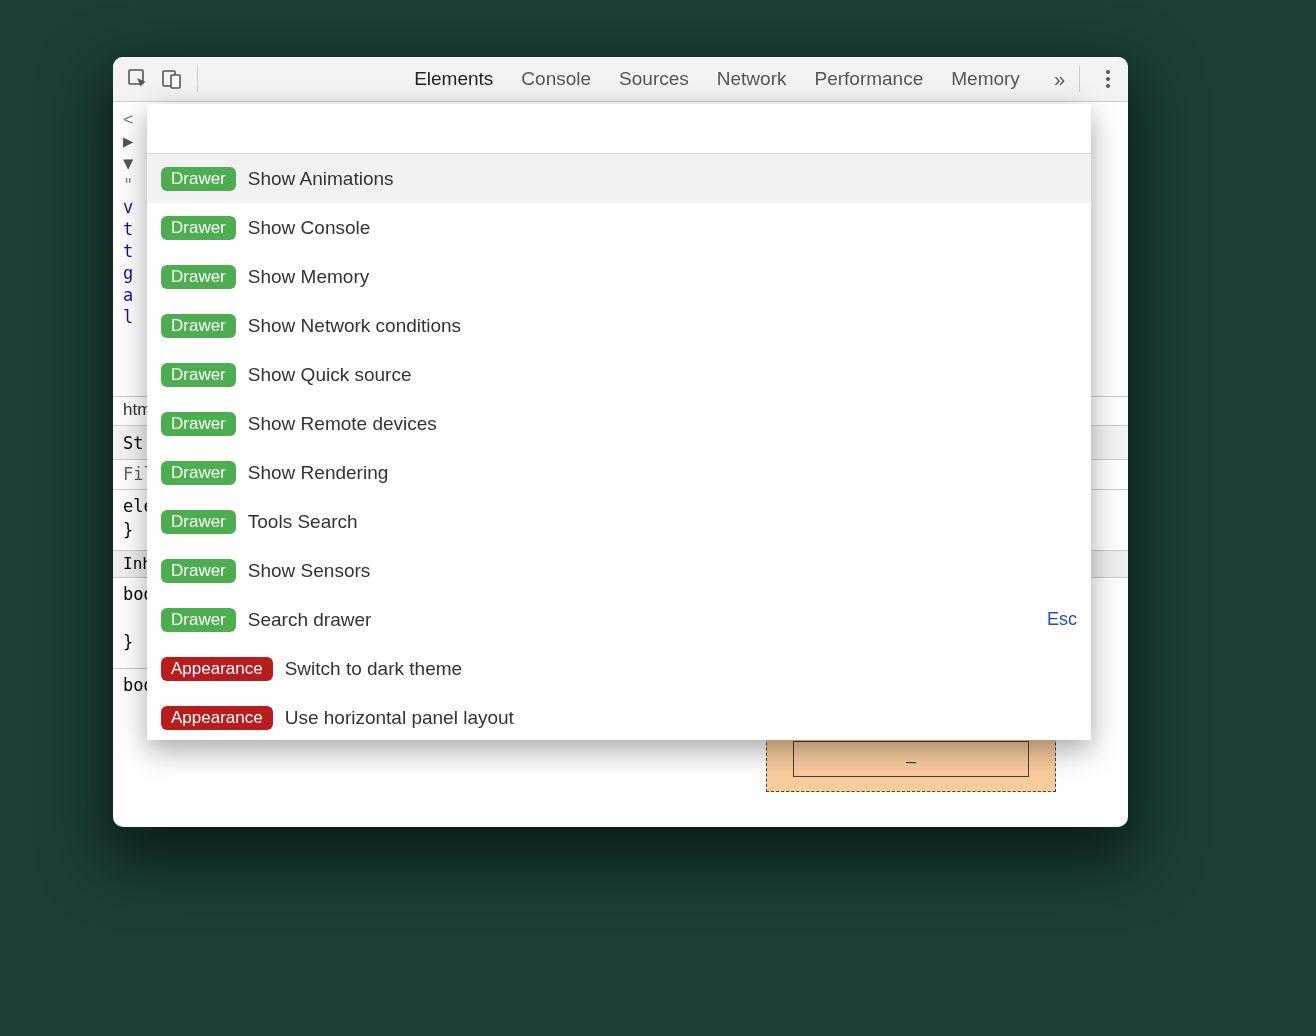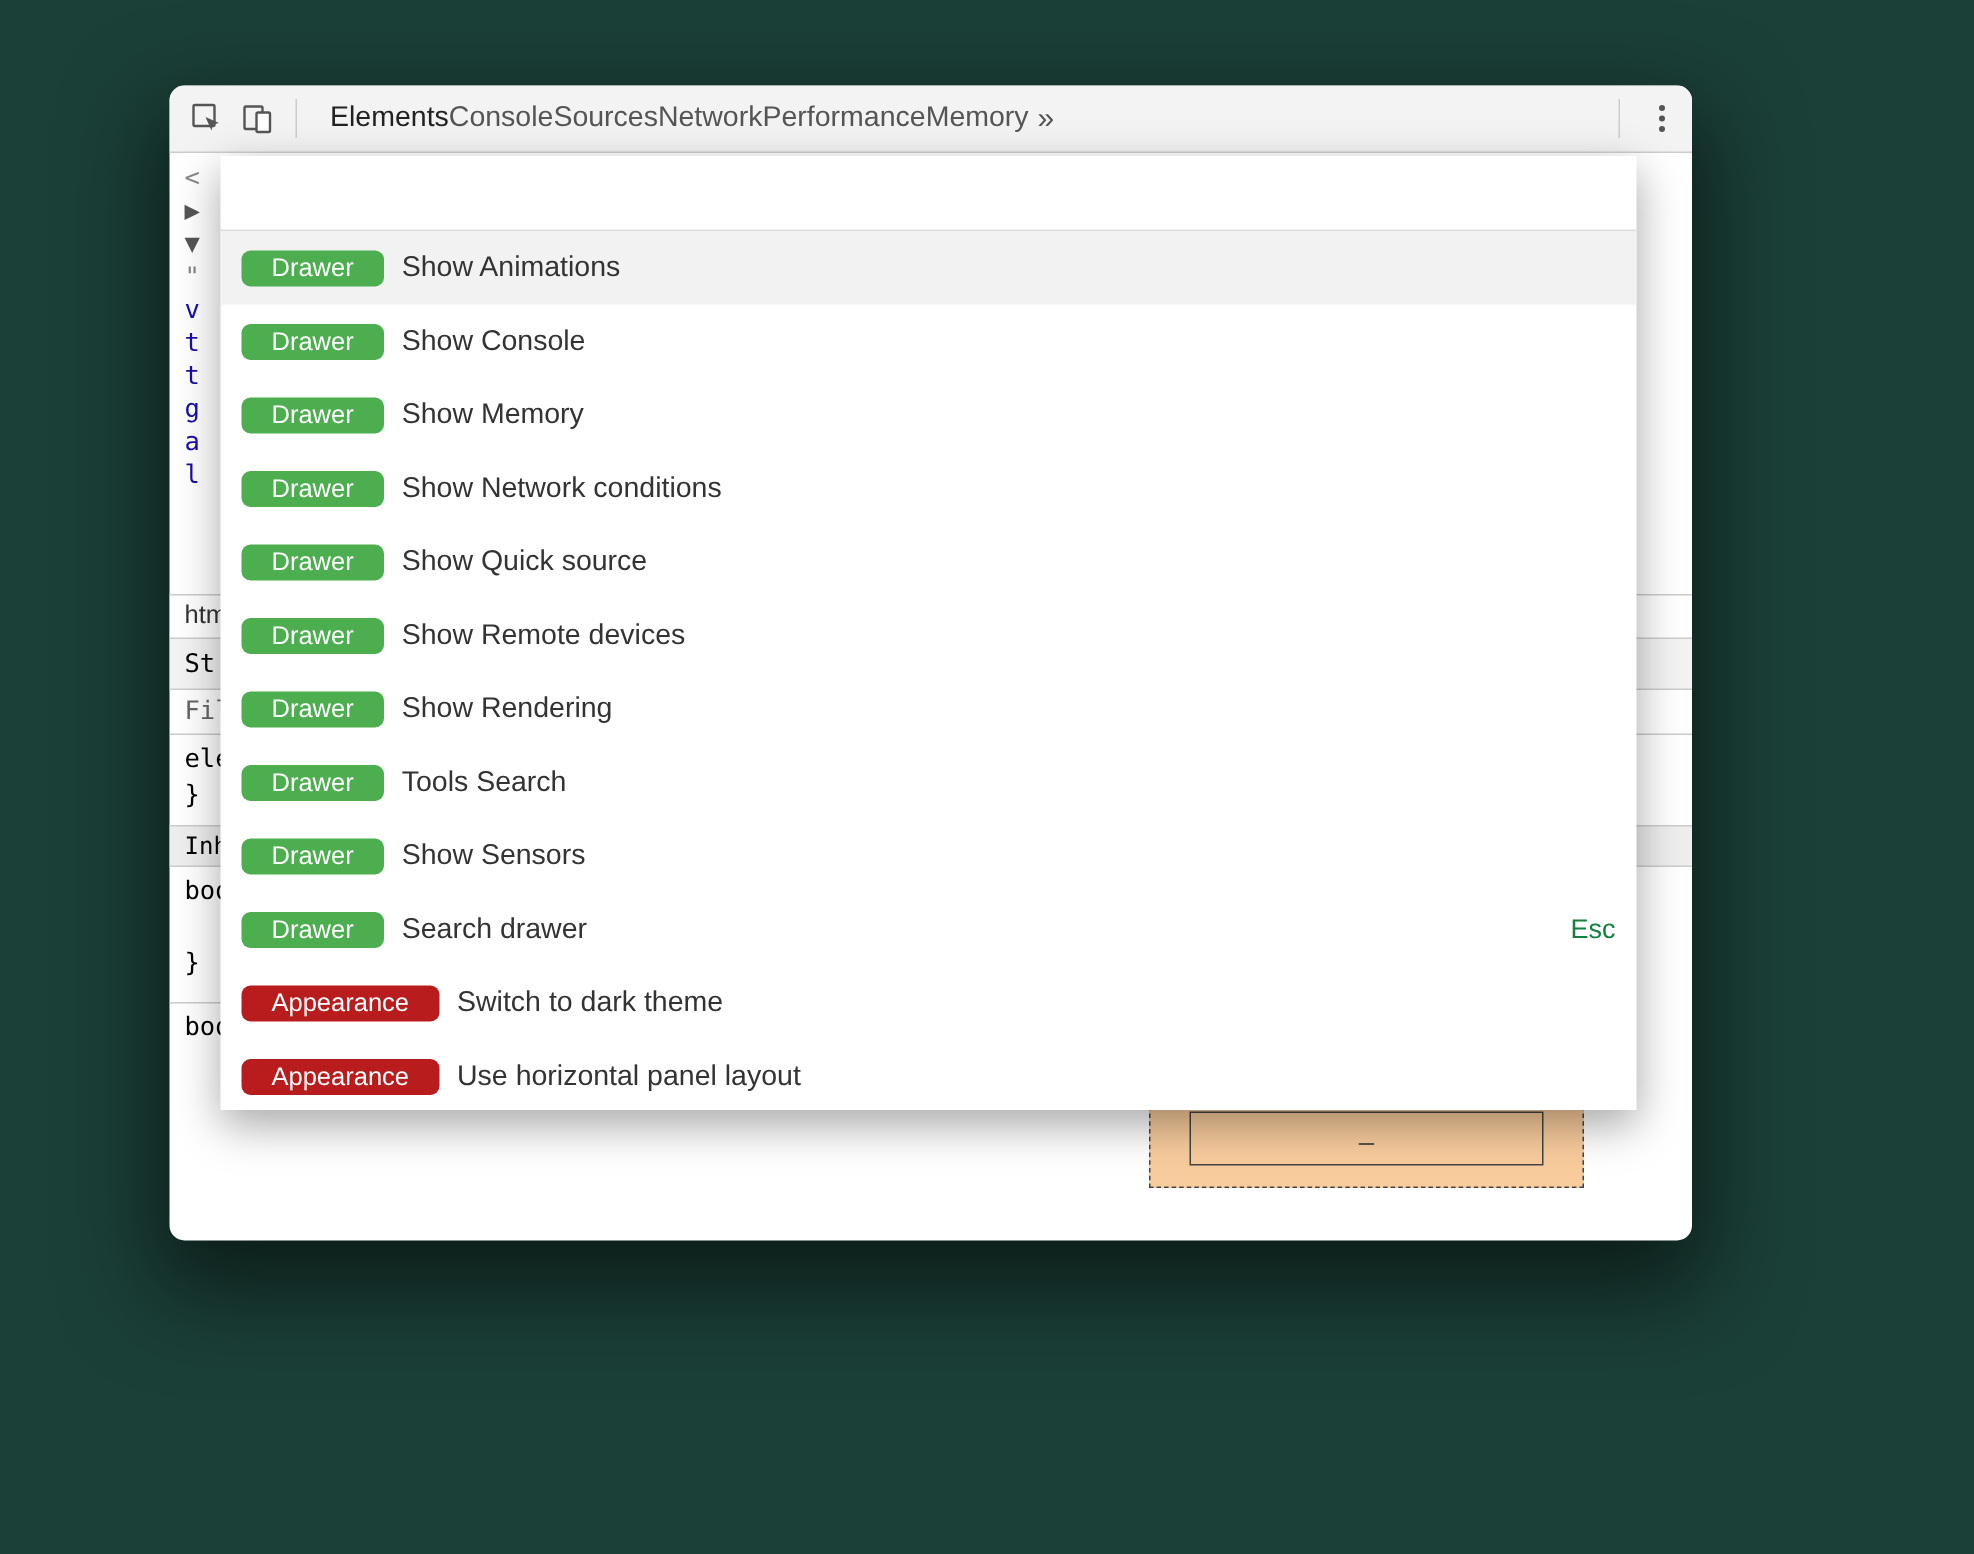--- a/index.html
+++ b/index.html
@@ -52,21 +52,21 @@
     background: #f3f3f3;
   }
   .tb-iconbtn {
     width: 34px; height: 34px;
     display: flex; align-items: center; justify-content: center;
     cursor: pointer;
   }
   .tb-sep {
     width: 1px; height: 26px; background: #ccc; margin: 0 8px;
   }
-  .tabs { display: flex; padding-left: 14px; align-items: center; flex: 1; }
+  .tabs { display: flex; gap: 28px; padding-left: 14px; align-items: center; flex: 1; justify-content: flex-end; }
   .tab { color: #555; cursor: pointer; }
   .tab.active { color: #222; }
   .kebab { width: 24px; display: flex; flex-direction: column; gap: 3px; align-items: center; cursor: pointer; margin-left: 8px; }
   .kebab span { width: 4px; height: 4px; background: #555; border-radius: 50%; }
   .chev {
     font-size: 20px; color: #555; cursor: pointer; padding: 0 6px;
   }
 
   .content {
     position: relative;
@@ -178,33 +178,33 @@
     font-size: 19px;
     color: #333;
     cursor: pointer;
     border-bottom: 0px solid transparent;
   }
   .palette-item.highlight {
     background: #f2f2f2;
   }
   .badge {
     display: inline-flex; align-items: center;
-    padding: 2px 20px;
+    padding: 2px 10px;
     border-radius: 6px;
     color: #fff;
     font-size: 17px;
     margin-right: 12px;
     min-width: 60px;
     justify-content: center;
     font-weight: 500;
   }
   .badge.drawer { background: #4cae4f; }
   .badge.appearance { background: #b91c1c; }
   .shortcut {
-    margin-left: auto; color: #15803d; font-size: 18px;
+    margin-left: auto; color: #1d4ed8; font-size: 18px;
   }
 </style>
 </head>
 <body>
 
 <div class="window">
 
 
   <div class="toolbar">
     <div class="tb-iconbtn">

